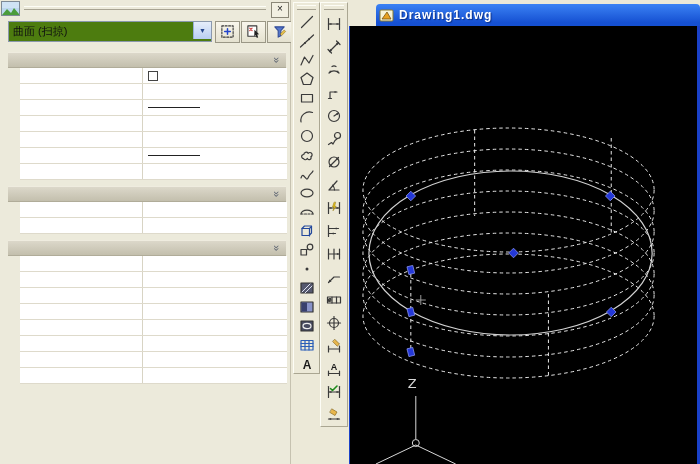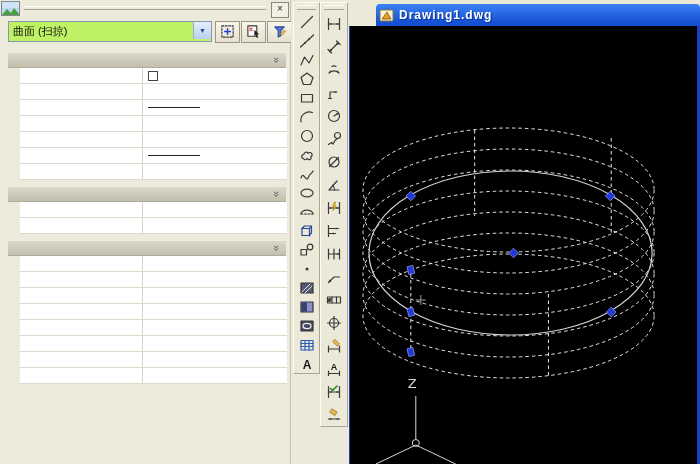--- a/index.html
+++ b/index.html
@@ -5,21 +5,21 @@
   html,body{margin:0;padding:0;}
   body{font-family:"Liberation Sans","DejaVu Sans",sans-serif;}
   #screen{position:relative;width:700px;height:464px;background:#ece9d8;overflow:hidden;}
 
   
   #palette{position:absolute;left:0;top:0;width:290px;height:464px;background:#eceadb;border-right:1px solid #c6c2b0;}
   #pic-icon{position:absolute;left:1px;top:1px;width:17px;height:13px;border:1px solid #7e8a96;background:linear-gradient(#cfe3f5 45%,#bcd8ef 45%);}
   #pic-icon svg{display:block;width:100%;height:100%;}
   #drag-strip{position:absolute;left:24px;top:6px;width:242px;height:2px;border-top:1px solid #fdfdf6;border-bottom:1px solid #a8a493;}
   #palette-close{position:absolute;left:271px;top:2px;width:16px;height:14px;background:#f2f0e2;border:1px solid #8b8878;font-size:10px;line-height:12px;text-align:center;color:#222;cursor:default;}
-  #combo{position:absolute;left:8px;top:21px;width:202px;height:19px;background:#bef264;border:1px solid #8a98ac;}
+  #combo{position:absolute;left:8px;top:21px;width:202px;height:19px;background:#4d7c0f;border:1px solid #8a98ac;}
   #combo-text{position:absolute;left:4px;top:2px;font-size:11px;color:#111;white-space:nowrap;}
   #combo-arrow{position:absolute;right:0;top:0;width:17px;height:17px;background:linear-gradient(#e6eefb,#b9cef2);border-left:1px solid #98b0d8;text-align:center;font-size:7px;line-height:17px;color:#26488e;}
   .hdr-btn{position:absolute;top:21px;width:23px;height:20px;background:linear-gradient(#f8f6ec,#e4e1cf);border:1px solid #9a9786;}
   .hdr-btn svg{display:block;width:15px;height:15px;margin:2px auto;}
   #sections{position:absolute;left:0;top:52px;width:290px;}
   .sec-header{margin:0 4px 0 8px;height:14px;background:linear-gradient(#dcd8ca,#c3bfad);border-top:1px solid #efecdf;border-bottom:1px solid #b0ac99;position:relative;}
   .sec-header + .rows{margin-bottom:6px;}
   .sec-title{font-size:10.5px;line-height:14px;font-weight:bold;color:#3c3c2b;padding-left:4px;}
   .sec-chev{position:absolute;right:6px;top:0;font-size:11px;line-height:14px;color:#5a6270;display:inline-block;transform:rotate(90deg);}
   .rows{margin-left:20px;width:267px;}

